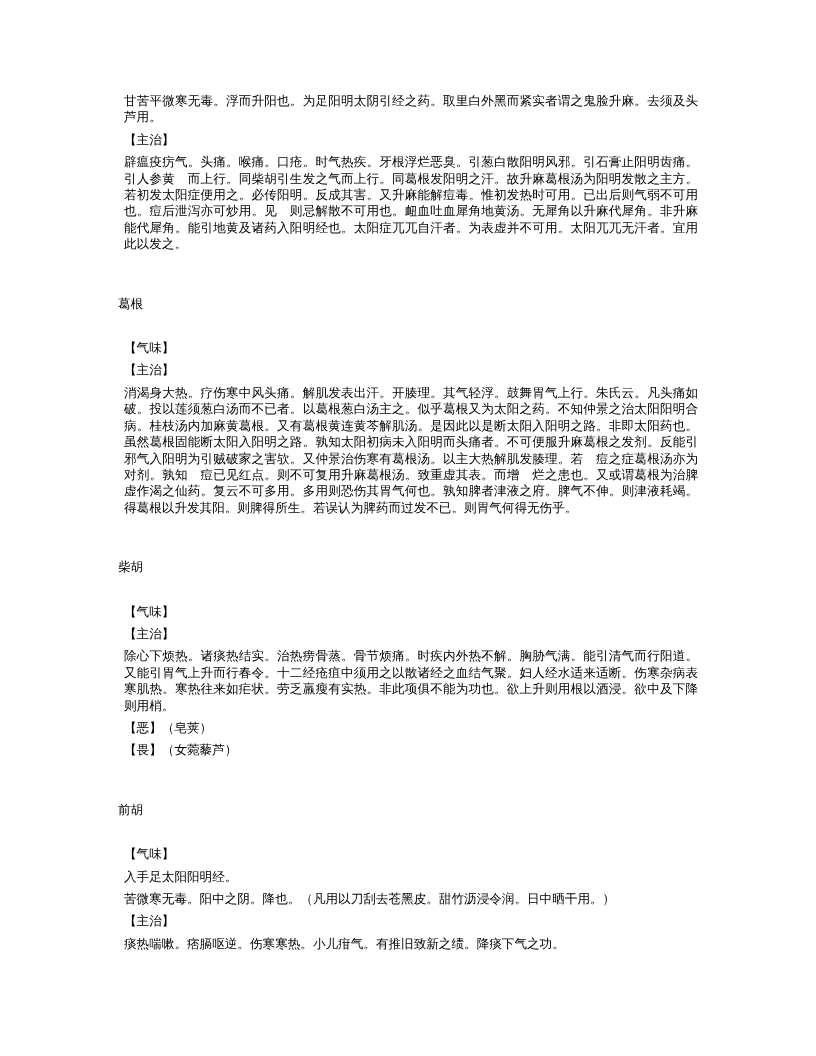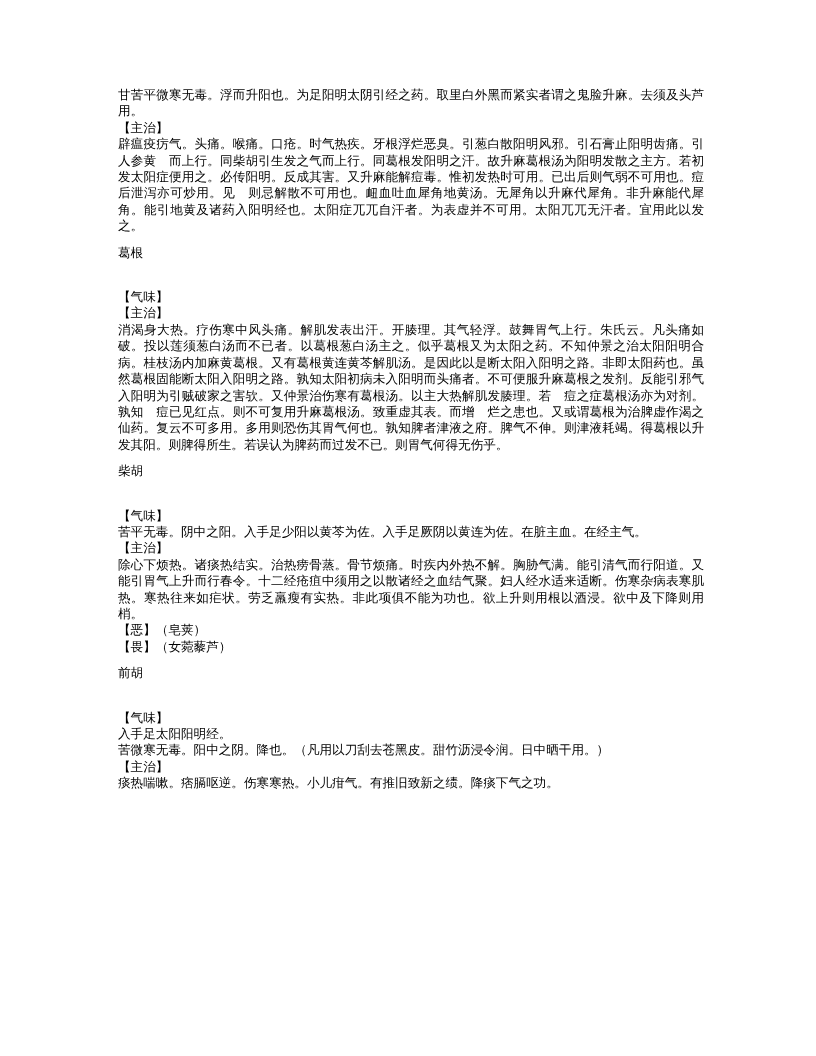--- a/index.html
+++ b/index.html
@@ -19,48 +19,47 @@
   .content {
     position: absolute;
     left: 118px;
     top: 87px;
     width: 586px;
     font-size: 12.6px;
     line-height: 16.4px;
     text-align: justify;
   }
   .content p {
-    margin: 0;
+    margin: 6px;
     word-break: break-all;
   }
   .content h2.heading {
     font-size: 12.6px;
     font-weight: normal;
-    margin: 10px 0 28px 0;
+    margin: 43px 0 28px 0;
     text-align: left;
   }
   .content p.label {
     text-align: left;
   }
 </style>
 </head>
 <body>
 
 <div class="page">
   <div class="content">
       <p class="text">甘苦平微寒无毒。浮而升阳也。为足阳明太阴引经之药。取里白外黑而紧实者谓之鬼脸升麻。去须及头芦用。</p>
       <p class="label">【主治】</p>
       <p class="text">辟瘟疫疠气。头痛。喉痛。口疮。时气热疾。牙根浮烂恶臭。引葱白散阳明风邪。引石膏止阳明齿痛。引人参黄　而上行。同柴胡引生发之气而上行。同葛根发阳明之汗。故升麻葛根汤为阳明发散之主方。若初发太阳症便用之。必传阳明。反成其害。又升麻能解痘毒。惟初发热时可用。已出后则气弱不可用也。痘后泄泻亦可炒用。见　则忌解散不可用也。衄血吐血犀角地黄汤。无犀角以升麻代犀角。非升麻能代犀角。能引地黄及诸药入阳明经也。太阳症兀兀自汗者。为表虚并不可用。太阳兀兀无汗者。宜用此以发之。</p>
       <h2 class="heading">葛根</h2>
       <p class="label">【气味】</p>
       <p class="label">【主治】</p>
       <p class="text">消渴身大热。疗伤寒中风头痛。解肌发表出汗。开腠理。其气轻浮。鼓舞胃气上行。朱氏云。凡头痛如破。投以莲须葱白汤而不已者。以葛根葱白汤主之。似乎葛根又为太阳之药。不知仲景之治太阳阳明合病。桂枝汤内加麻黄葛根。又有葛根黄连黄芩解肌汤。是因此以是断太阳入阳明之路。非即太阳药也。虽然葛根固能断太阳入阳明之路。孰知太阳初病未入阳明而头痛者。不可便服升麻葛根之发剂。反能引邪气入阳明为引贼破家之害欤。又仲景治伤寒有葛根汤。以主大热解肌发腠理。若　痘之症葛根汤亦为对剂。孰知　痘已见红点。则不可复用升麻葛根汤。致重虚其表。而增　烂之患也。又或谓葛根为治脾虚作渴之仙药。复云不可多用。多用则恐伤其胃气何也。孰知脾者津液之府。脾气不伸。则津液耗竭。得葛根以升发其阳。则脾得所生。若误认为脾药而过发不已。则胃气何得无伤乎。</p>
       <h2 class="heading">柴胡</h2>
       <p class="label">【气味】</p>
-      <p class="text">苦平无毒。阴中之阳。入手足少阳以黄芩为佐。入手足厥阴以黄连为佐。在脏主血。在经主气。</p>
       <p class="label">【主治】</p>
       <p class="text">除心下烦热。诸痰热结实。治热痨骨蒸。骨节烦痛。时疾内外热不解。胸胁气满。能引清气而行阳道。又能引胃气上升而行春令。十二经疮疽中须用之以散诸经之血结气聚。妇人经水适来适断。伤寒杂病表寒肌热。寒热往来如疟状。劳乏羸瘦有实热。非此项俱不能为功也。欲上升则用根以酒浸。欲中及下降则用梢。</p>
       <p class="text">【恶】（皂荚）</p>
       <p class="text">【畏】（女菀藜芦）</p>
       <h2 class="heading">前胡</h2>
       <p class="label">【气味】</p>
       <p class="text">入手足太阳阳明经。</p>
       <p class="text">苦微寒无毒。阳中之阴。降也。（凡用以刀刮去苍黑皮。甜竹沥浸令润。日中晒干用。）</p>
       <p class="label">【主治】</p>
       <p class="text">痰热喘嗽。痞膈呕逆。伤寒寒热。小儿疳气。有推旧致新之绩。降痰下气之功。</p>

